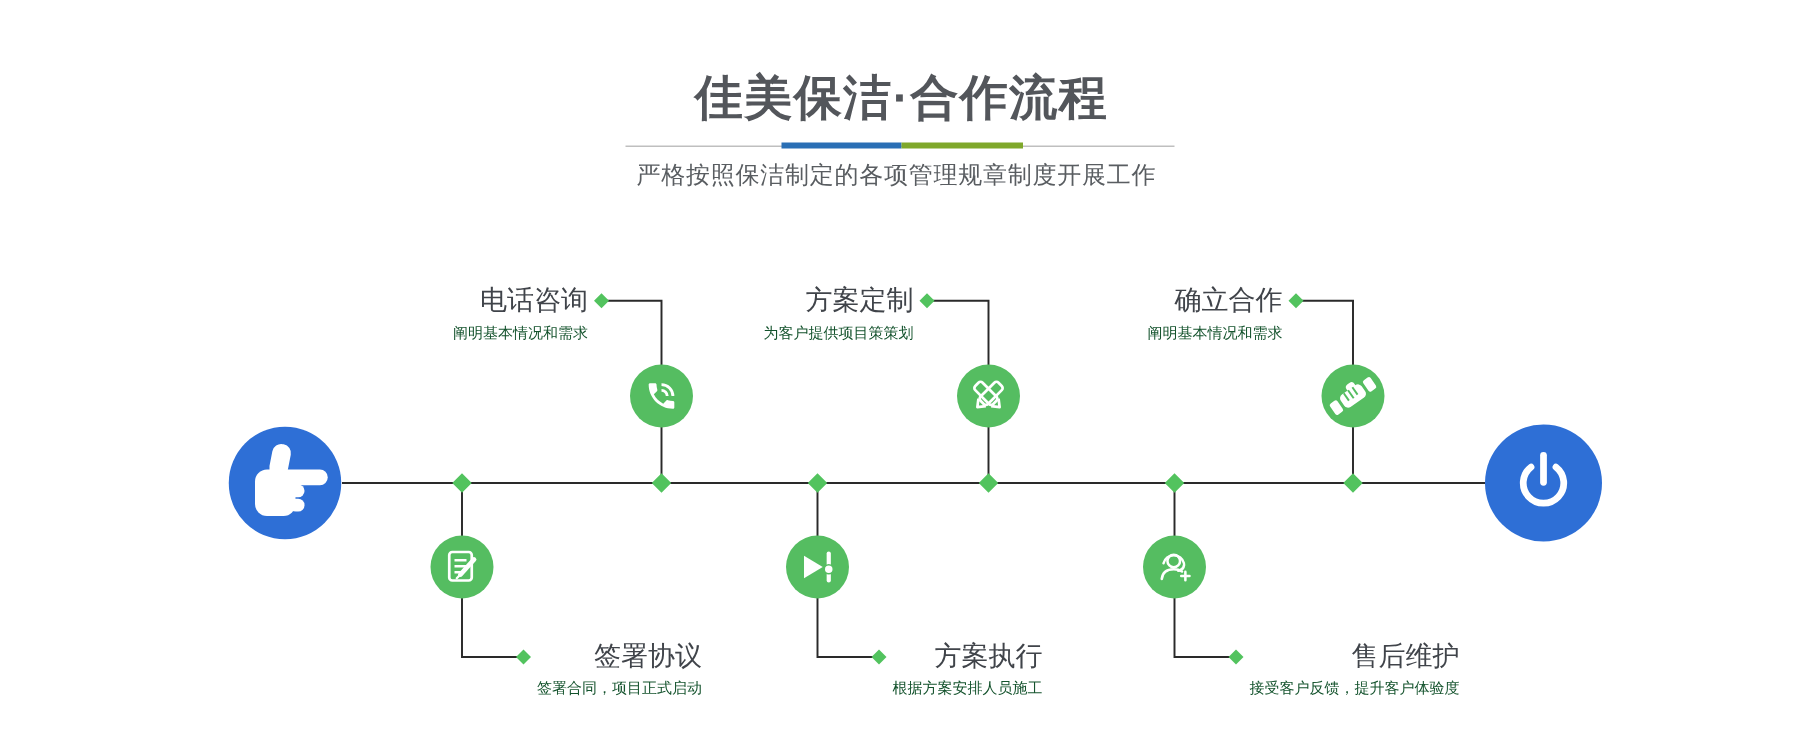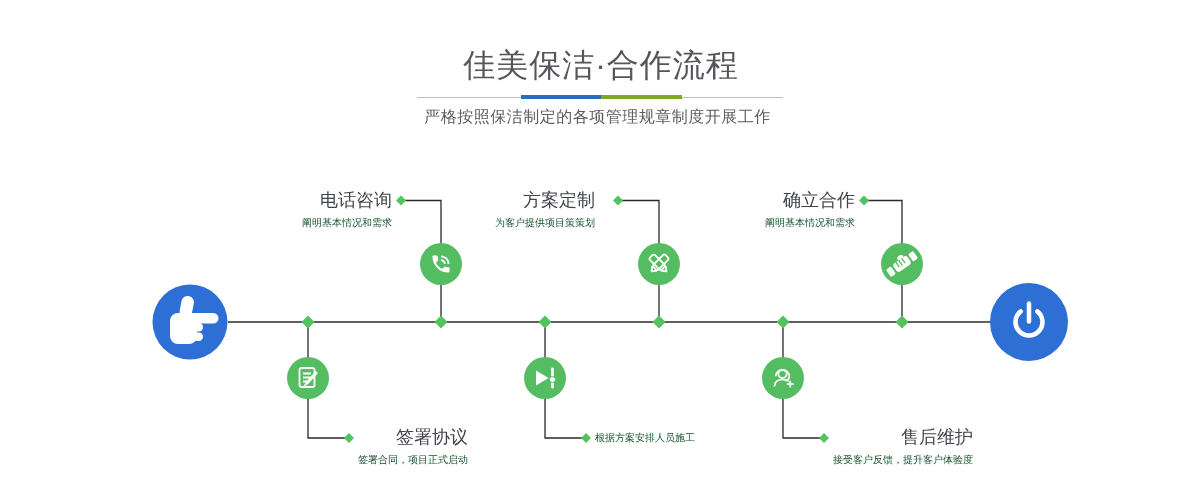--- a/index.html
+++ b/index.html
@@ -1,19 +1,19 @@
 <!DOCTYPE html>
 <html><head>
 <meta charset="utf-8">
 <style>
   html,body{margin:0;padding:0;}
   body{width:1202px;height:502px;background:#ffffff;font-family:"Liberation Sans",sans-serif;}
   .page{position:relative;width:1202px;height:502px;overflow:hidden;}
   .title{position:absolute;top:44px;left:0;width:1202px;margin:0;text-align:center;
-    font-size:32px;font-weight:normal;color:#53565b;letter-spacing:1px;}
+    font-size:32px;font-weight:bold;color:#53565b;letter-spacing:1px;}
   .d-gray{position:absolute;top:97px;left:417px;width:366px;height:1px;background:#bfbfbf;}
   .d-blue{position:absolute;top:95px;left:521px;width:80px;height:4px;background:#2a6fb5;}
   .d-green{position:absolute;top:95px;left:601px;width:81px;height:4px;background:#7fa82b;}
   .subtitle{position:absolute;top:107px;left:0;width:1195px;margin:0;text-align:center;
     font-size:16px;color:#595d61;letter-spacing:0.5px;}
   svg.diagram{position:absolute;top:0;left:0;}
   .step{position:absolute;}
   .step-top{text-align:right;top:189px;}
   .step-bottom{text-align:right;top:426px;}
   .step-title{font-size:18px;font-weight:400;color:#40444a;line-height:22px;}
@@ -136,32 +136,33 @@
         <path d="M-8.5 8.5 C-8 3.5 -4.5 2 -0.5 2 C1.5 2 3.5 2.5 5 3.5"></path>
         <path d="M4.5 6.5 H10 M7.25 3.75 V9.25"></path>
       </g>
     </g>
   </svg>
 
   <div class="step step-top" style="right:810px">
     <div class="step-title">电话咨询</div>
     <div class="step-desc">阐明基本情况和需求</div>
   </div>
-  <div class="step step-top" style="right:607px">
+  <div class="step step-top" style="right:593px">
     <div class="step-title">方案定制</div>
     <div class="step-desc">为客户提供项目策策划</div>
   </div>
   <div class="step step-top" style="right:347px">
     <div class="step-title">确立合作</div>
     <div class="step-desc">阐明基本情况和需求</div>
   </div>
   <div class="step step-bottom" style="left:358px">
     <div class="step-title">签署协议</div>
     <div class="step-desc">签署合同，项目正式启动</div>
   </div>
   <div class="step step-bottom" style="left:595px">
+    <div class="step-title">方案执行</div>
     <div class="step-desc">根据方案安排人员施工</div>
   </div>
   <div class="step step-bottom" style="left:833px">
     <div class="step-title">售后维护</div>
     <div class="step-desc">接受客户反馈，提升客户体验度</div>
   </div>
 </div>
 
 </body></html>

